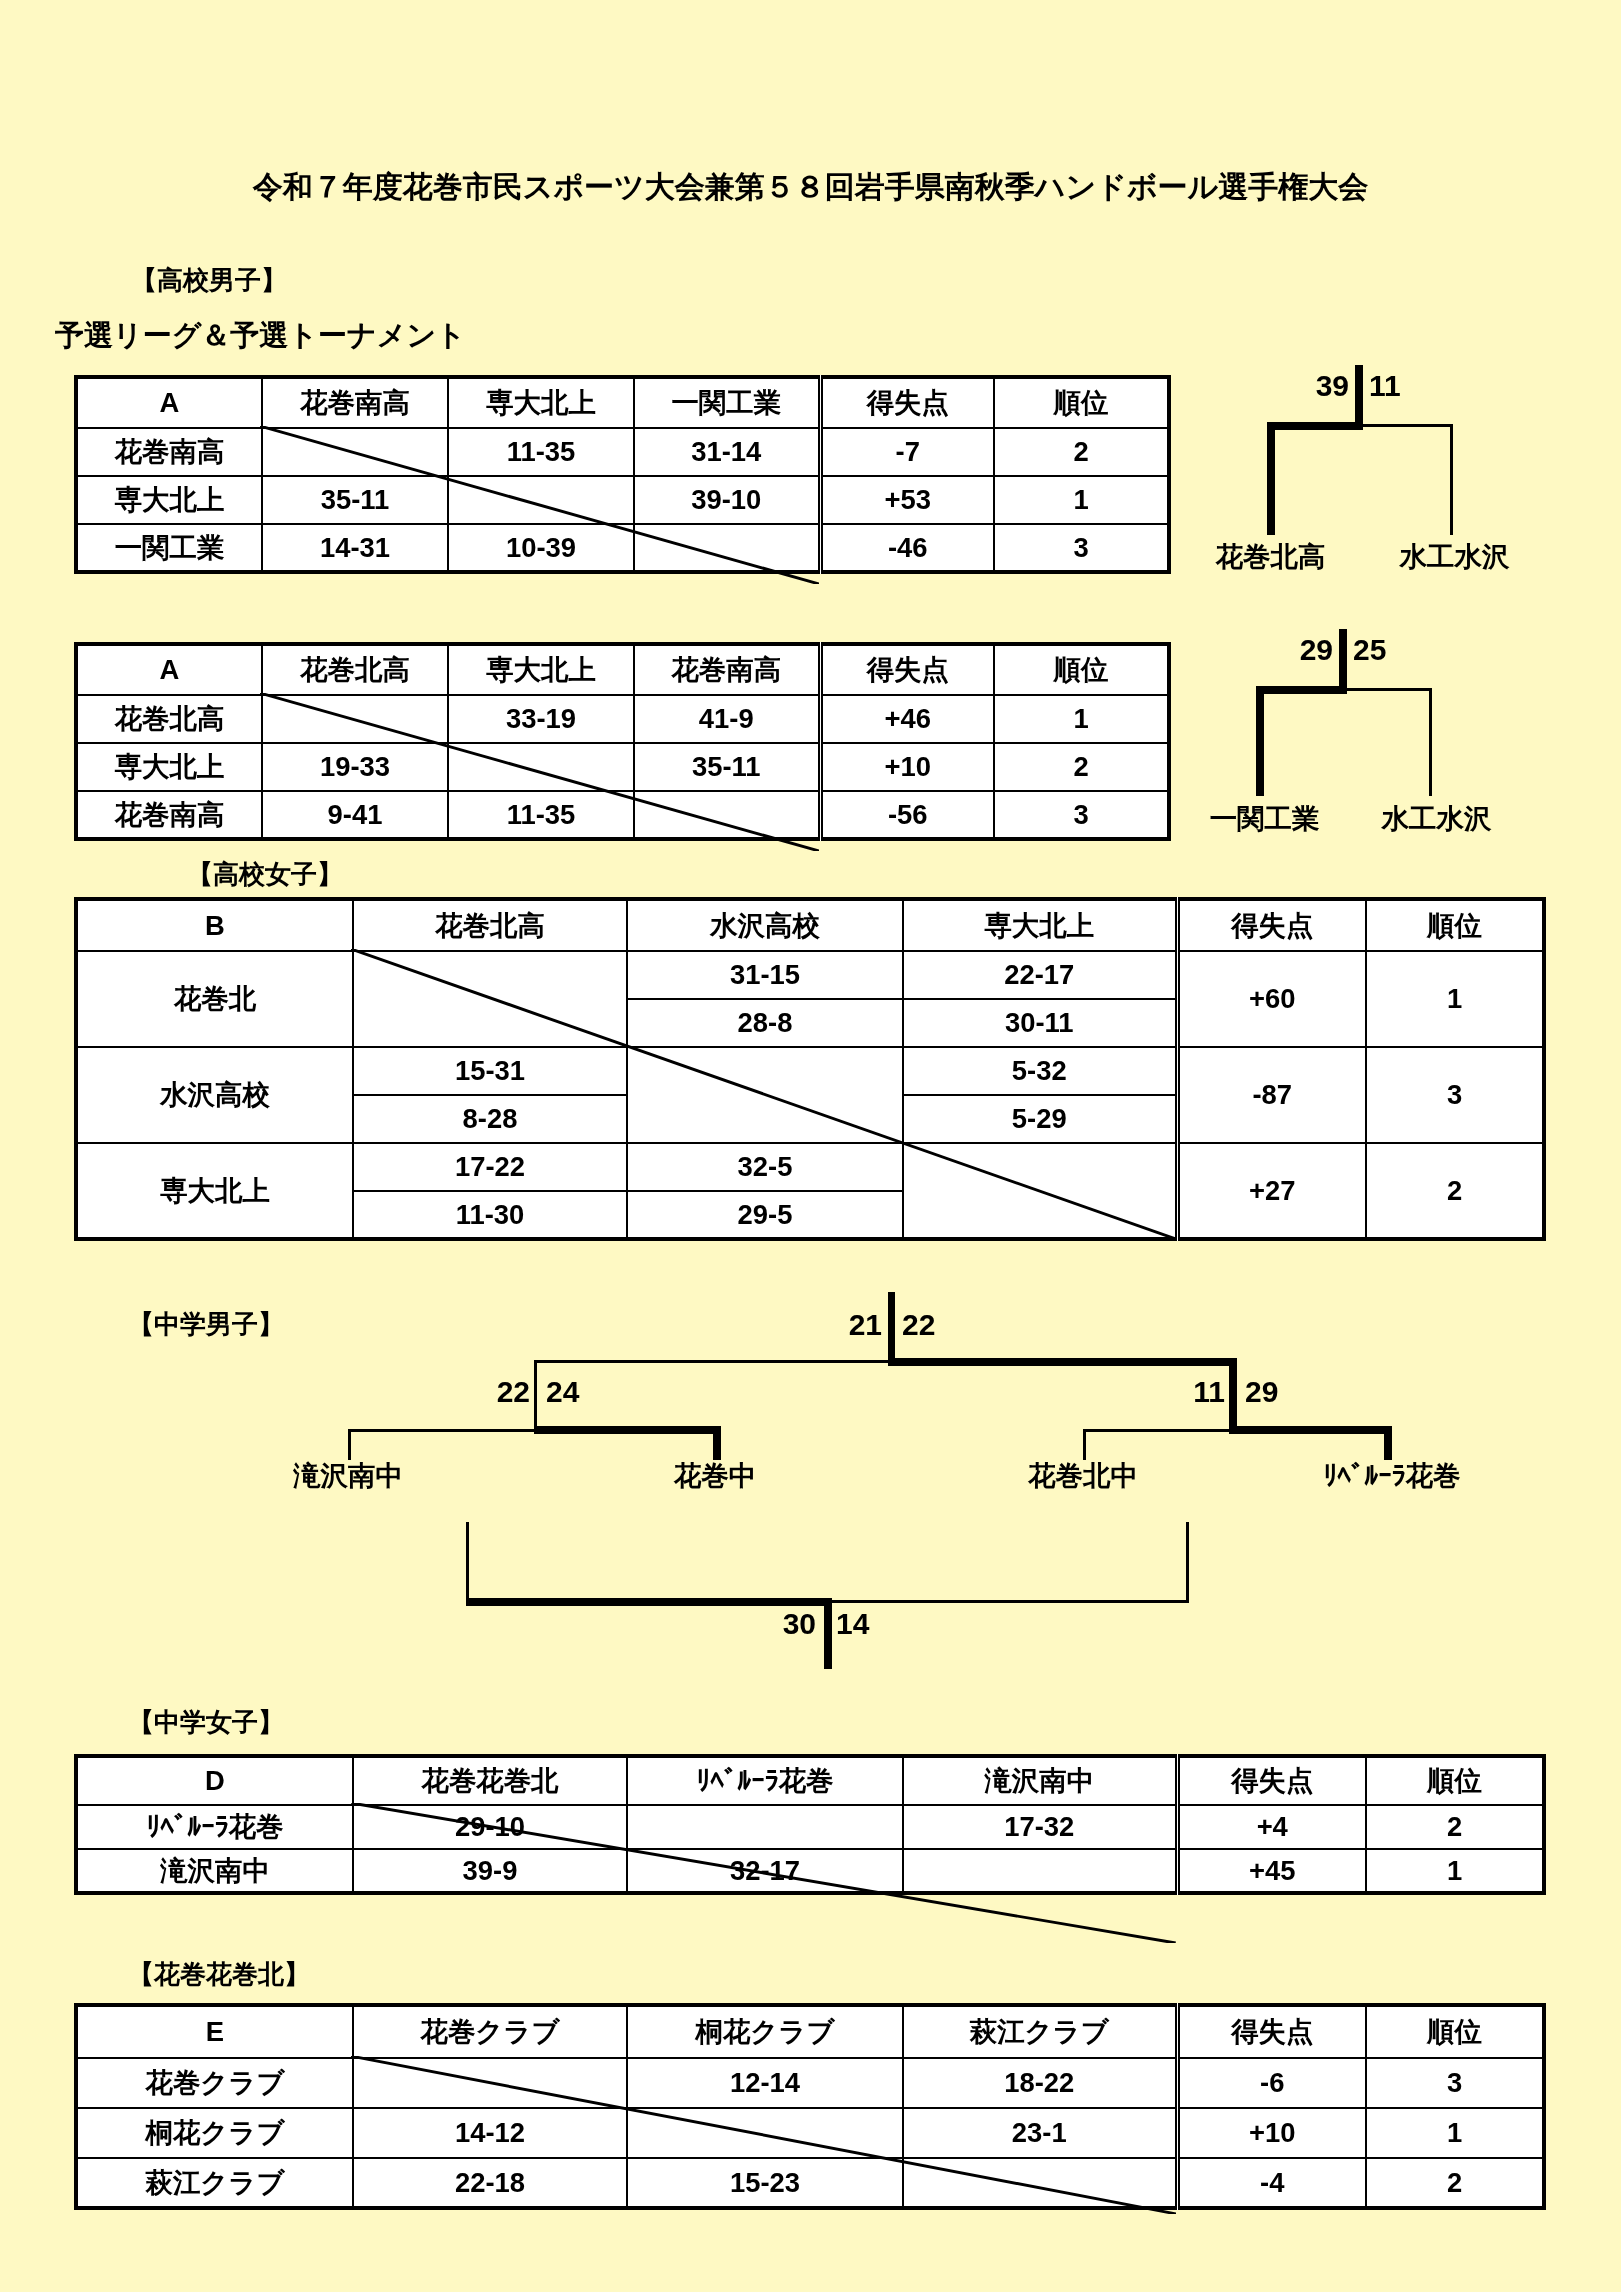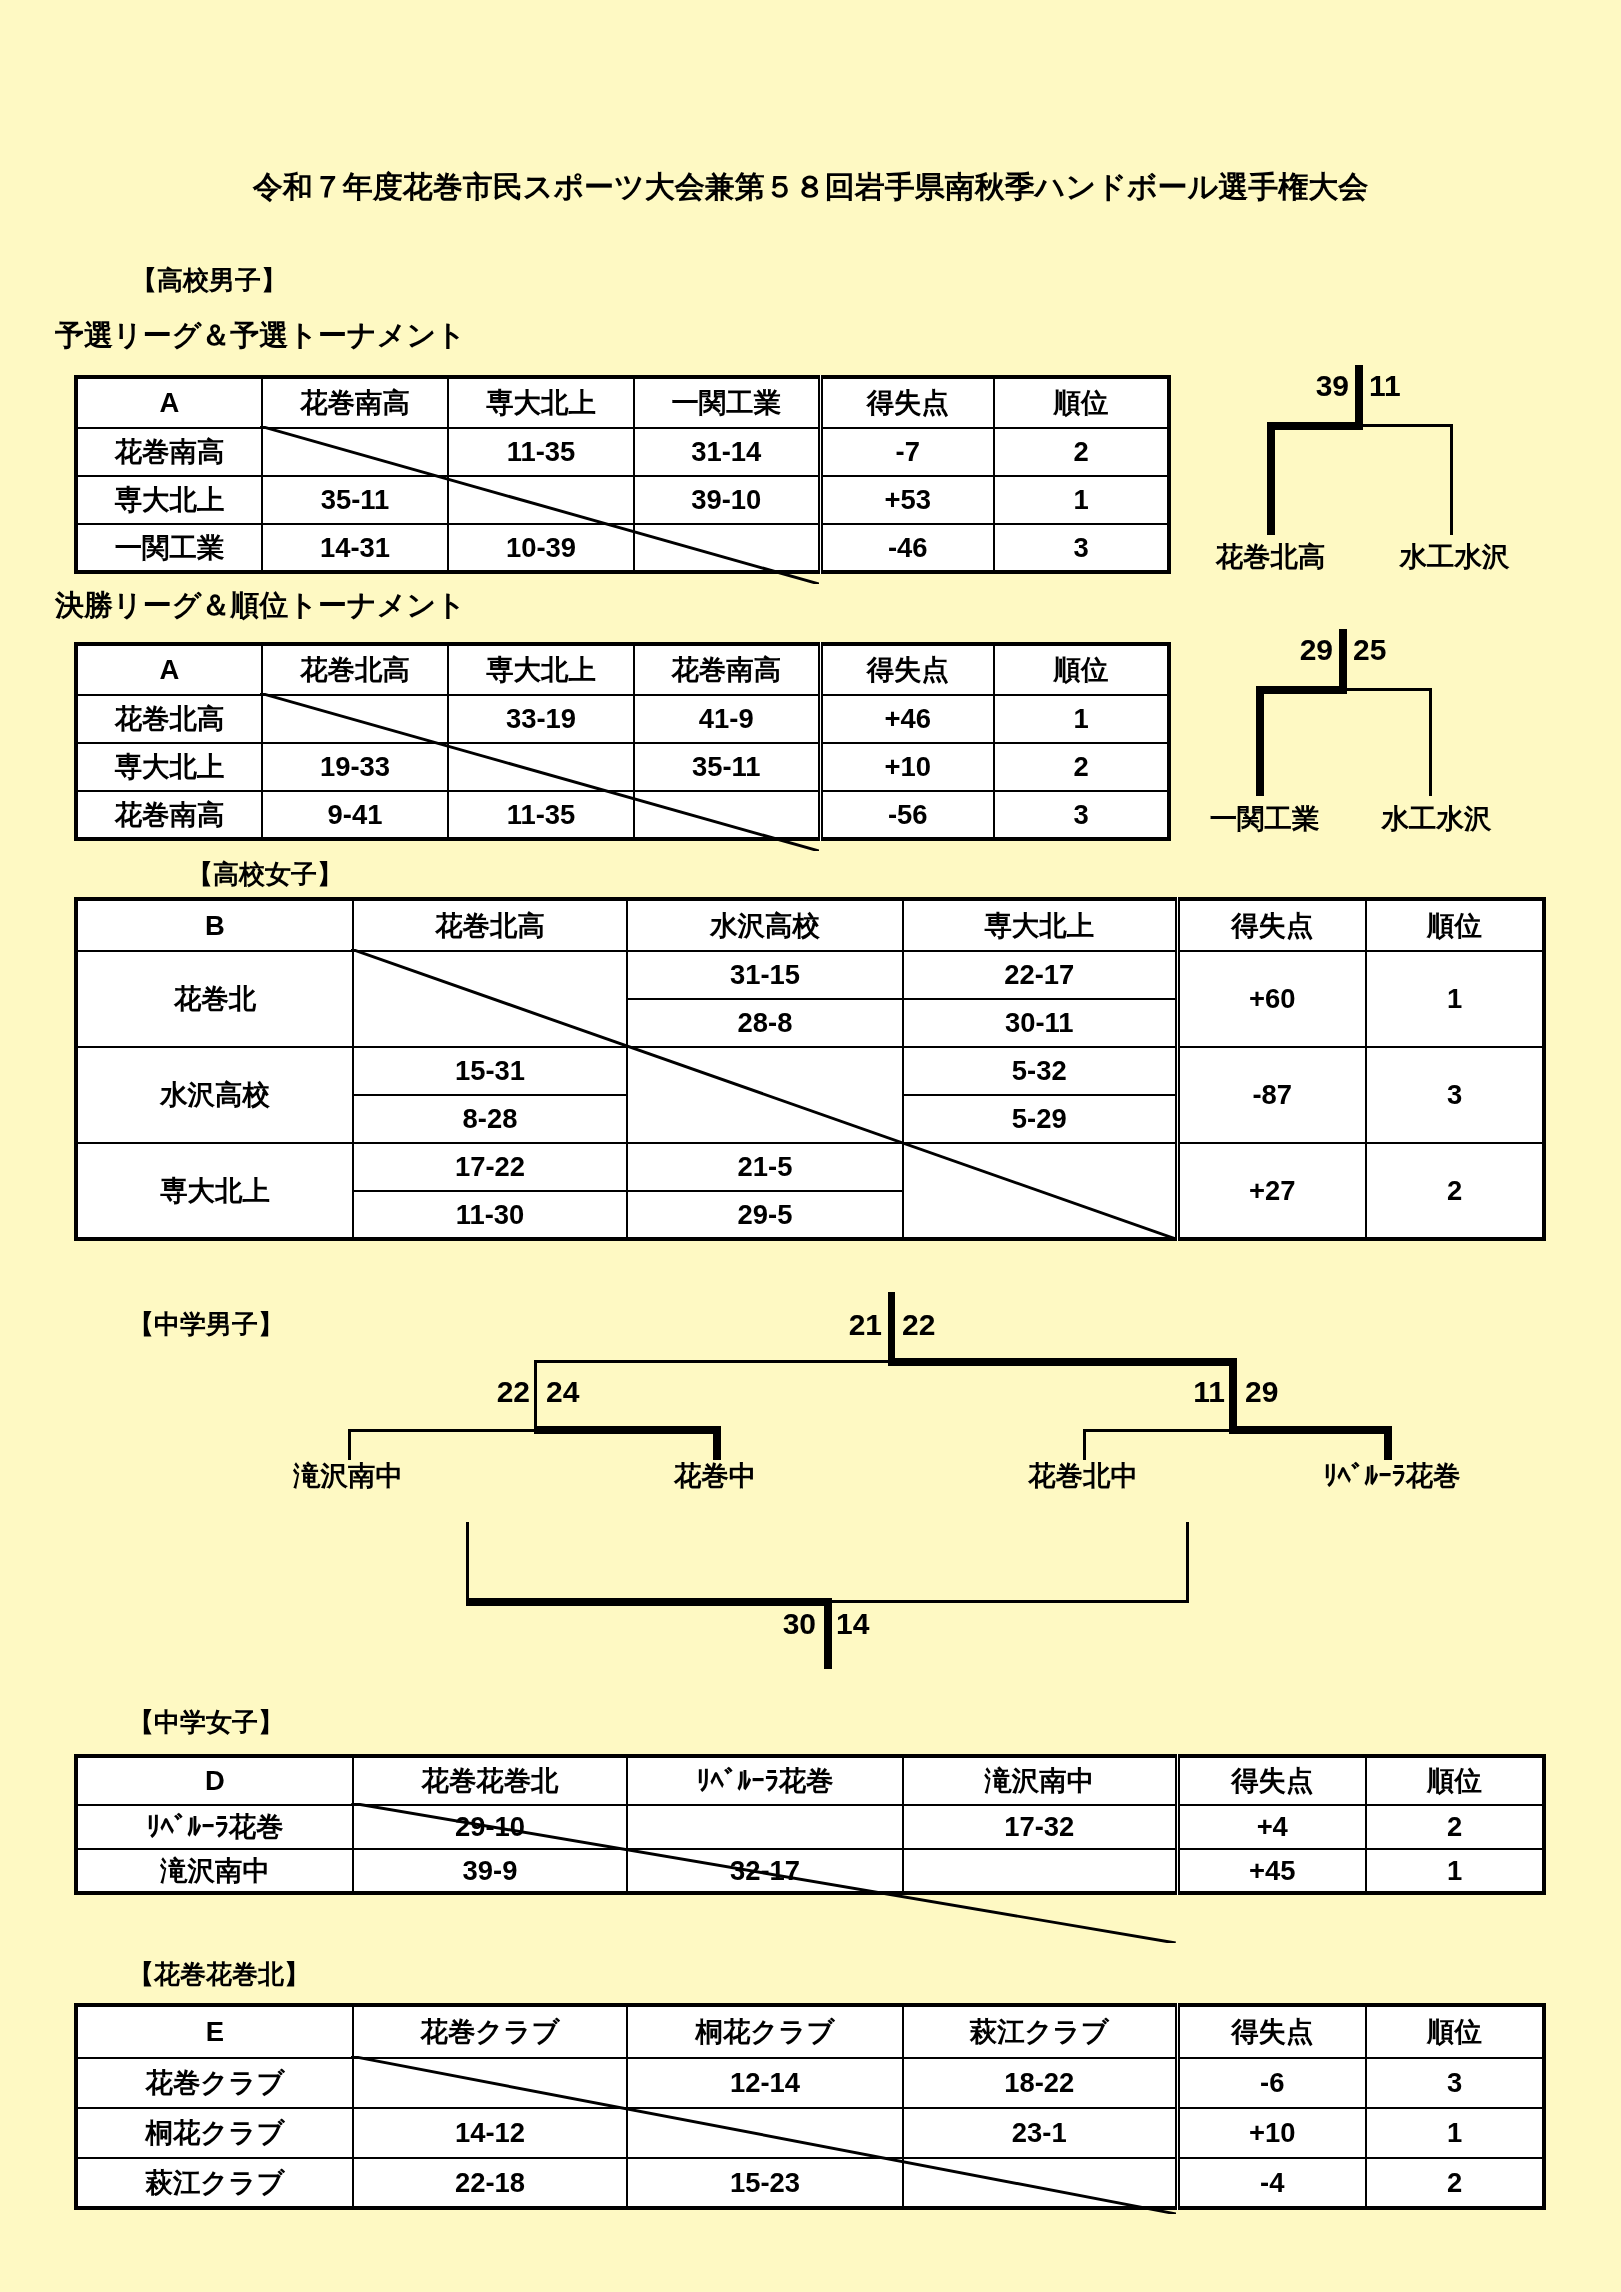--- a/index.html
+++ b/index.html
@@ -99,21 +99,20 @@
     <div class="ln" style="left:110px; top:69px; width:96px; height:7.8px;"></div>
     <div class="ln" style="left:202px; top:71px; width:94px; height:2.9px;"></div>
     <div class="ln" style="left:110px; top:69px; width:7.8px; height:113px;"></div>
     <div class="ln" style="left:293px; top:71px; width:2.9px; height:111px;"></div>
     <div class="sc scl" style="left:94px; top:15.7px; width:98px;">39</div>
     <div class="sc" style="left:212px; top:15.7px; width:98px;">11</div>
     <div class="tm" style="left:35px; top:186px; width:157px;">花巻北高</div>
     <div class="tm" style="left:219px; top:186px; width:157px;">水工水沢</div>
   </div>
 
-  <div class="abs sub-h" style="left:55px; top:586px;">決勝リーグ＆順位トーナメント</div>
 
   <div class="twrap" style="left:74px; top:642px;">
     <table class="lg t-a" style="width:1095px;">
       <colgroup>
           <col style="width:186px">
           <col style="width:186px">
           <col style="width:186px">
           <col style="width:186px">
           <col style="width:174px">
           <col style="width:175px">
@@ -211,21 +210,21 @@
         <td rowspan="2" class="dbl">-87</td>
         <td rowspan="2">3</td>
       </tr>
       <tr>
         <td>8-28</td>
         <td>5-29</td>
       </tr>
       <tr class="gstart">
         <th rowspan="2">専大北上</th>
         <td>17-22</td>
-        <td>21-5</td>
+        <td>32-5</td>
         <td rowspan="2"></td>
         <td rowspan="2" class="dbl">+27</td>
         <td rowspan="2">2</td>
       </tr>
       <tr>
         <td>11-30</td>
         <td>29-5</td>
       </tr>
     </tbody>
       </table>

